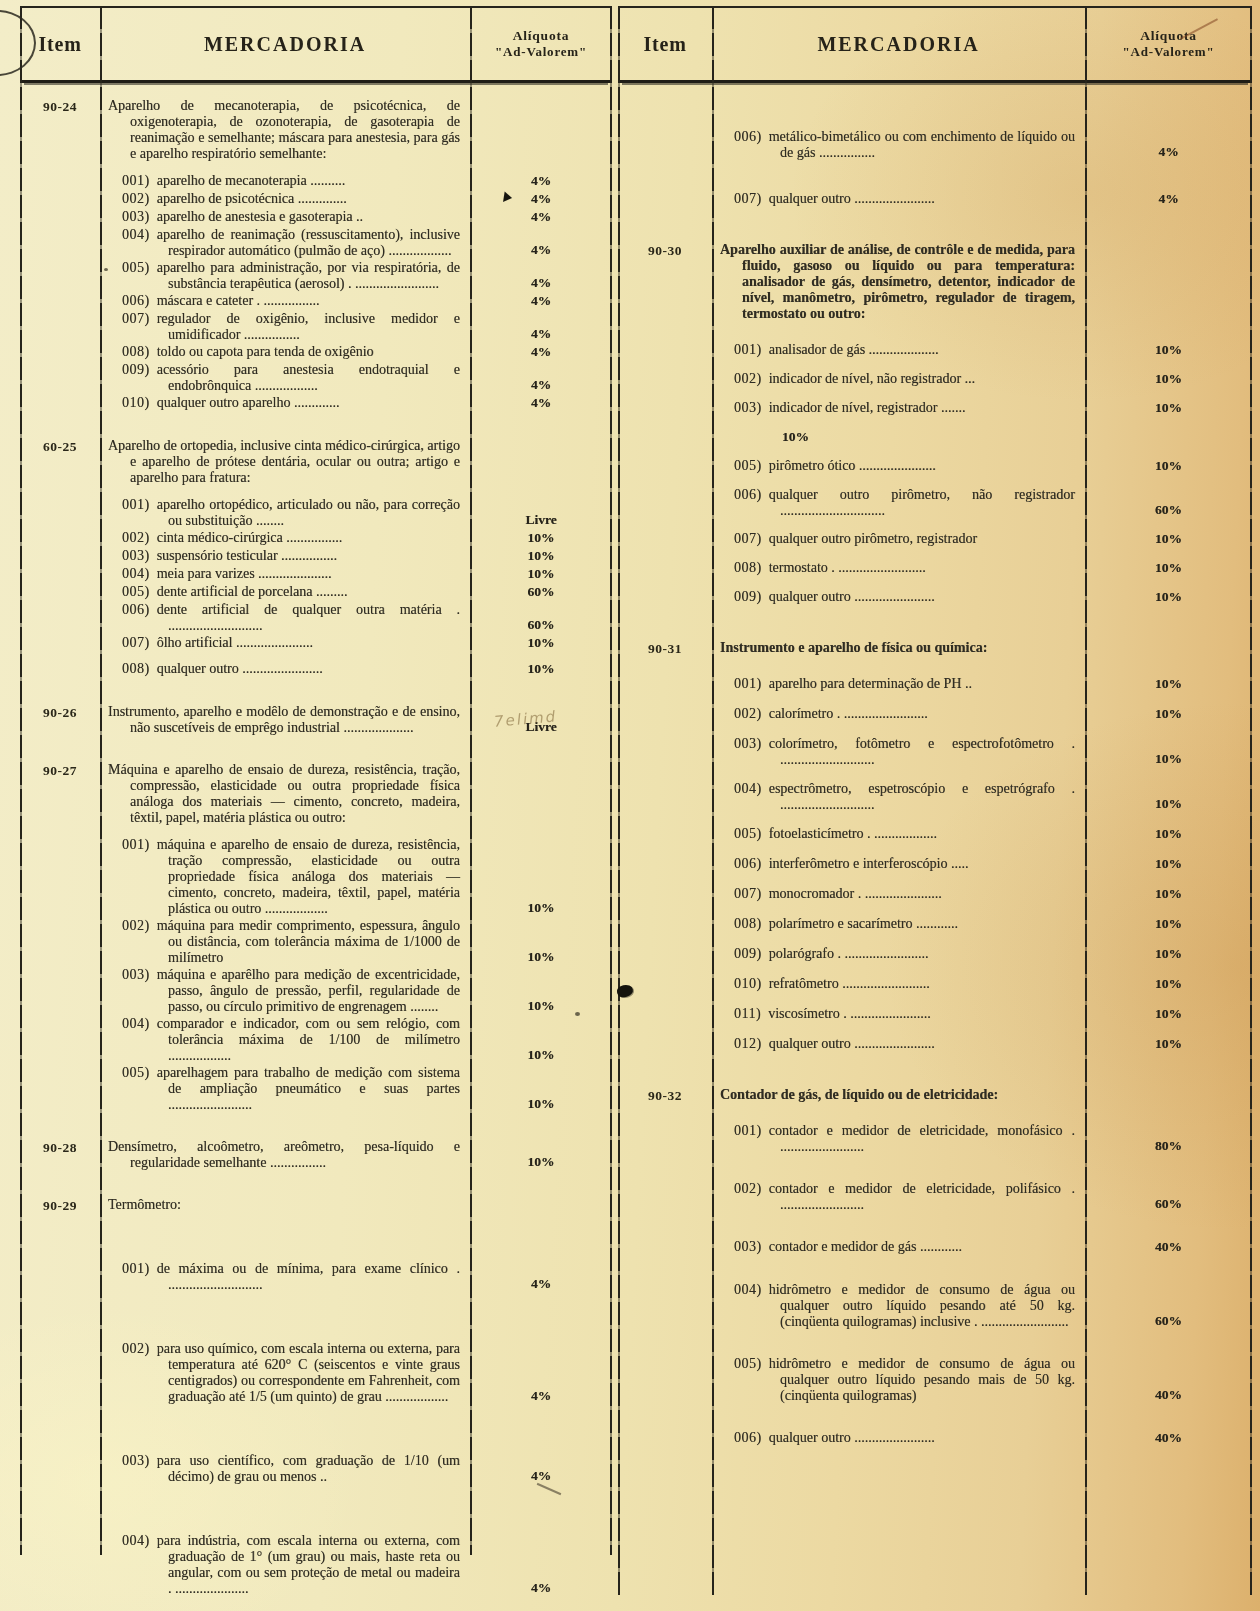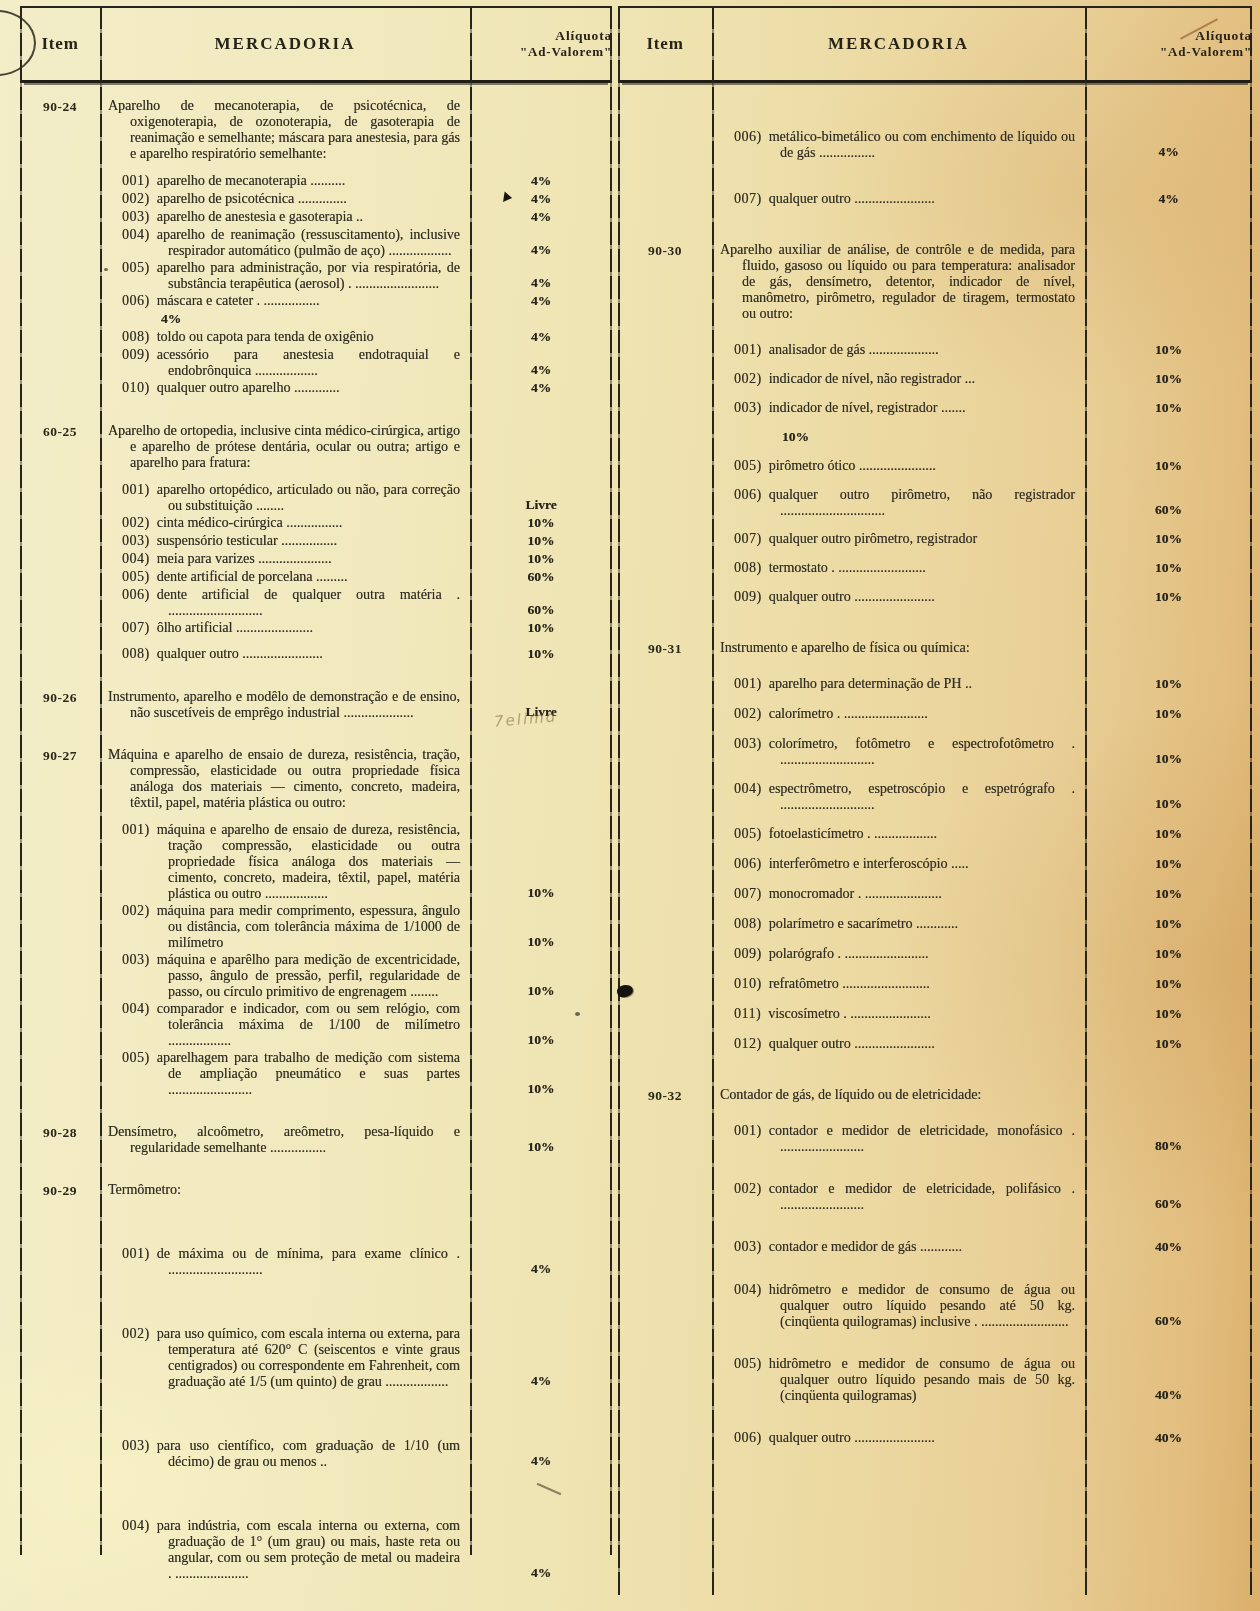--- a/index.html
+++ b/index.html
@@ -17,23 +17,23 @@
   .panel-left{left:20px;width:592px;height:1549px;--itemw:80px;--ratew:142px;}
   .panel-right{left:618px;width:634px;height:1589px;--itemw:94px;--ratew:167px;}
 
   .phead{
     display:grid;grid-template-columns:var(--itemw) 1fr var(--ratew);
     align-items:center;height:72px;
     border-top:2px solid #26241c;
     border-bottom:3px solid #1f1d16;
     box-shadow:0 6px 0 -4px rgba(31,29,22,.55);
   }
-  .ph-cell{text-align:center;font-weight:700;letter-spacing:.8px;font-size:17px;color:#262319;}
+  .ph-cell{text-align:center;font-weight:700;letter-spacing:.8px;font-size:20px;color:#262319;}
   .ph-merc{letter-spacing:2px;text-align:center;}
-  .ph-aliq{font-size:13.5px;line-height:16px;text-align:right;}
+  .ph-aliq{font-size:13.5px;line-height:16px;}
   .ph-aliq .q{font-size:13px;}
 
   .vline{position:absolute;top:0;bottom:0;width:2px;
     background-image:repeating-linear-gradient(180deg,#26241b 0 23px,rgba(38,36,27,.45) 23px 27px);}
   .v-left{left:0;}
   .v-right{right:0;}
   .v-item{left:var(--itemw);}
   .v-rate{left:calc(100% - var(--ratew));}
 
   .pbody{position:relative;padding-top:15px;}
@@ -59,21 +59,21 @@
   .rate{
     flex:0 0 var(--ratew);display:flex;align-items:flex-end;justify-content:center;
     font-weight:700;font-size:13.5px;padding-bottom:1px;color:#26231a;
     text-shadow:.3px .3px 0 rgba(38,35,26,.5);
   }
   .panel-left .heading-row{margin-bottom:11px;}
   .panel-left .sub-row{margin-bottom:1px;}
   .panel-left .entry:last-child .sub-row{margin-bottom:12px;margin-top:48px;}
   .panel-left .entry:nth-child(2) .sub-row:nth-child(2){margin-bottom:9px;}
   .panel-left .entry:nth-child(2) .sub-row:last-child{margin-top:9px;}
-  .panel-right .heading-row{margin-bottom:20px;}
+  .panel-right .heading-row{margin-bottom:20px;font-weight:bold;}
   .panel-right .sub-row{margin-bottom:12px;}
   .panel-right .entry:first-child .sub-row{margin-bottom:30px;font-family:Liberation Serif, serif;}
   .panel-right .entry:nth-child(3) .sub-row{margin-bottom:13px;}
   .panel-right .entry:last-child .heading-row{}
   .panel-right .entry:last-child .sub-row{margin-bottom:26px;}
 
   
   .stamp-arc{position:absolute;left:-42px;top:10px;width:74px;height:62px;
     border:2.5px solid rgba(42,40,30,.85);border-radius:50%;}
   .cursor-mark{position:absolute;left:504px;top:190px;font-size:11px;color:#17160f;
@@ -129,20 +129,21 @@
         </div>
         <div class="row sub-row">
           <div class="txt sub"><span class="sub-num">005)</span>aparelho para administração, por via respiratória, de substância terapêutica (aerosol) . ........................</div>
           <div class="rate">4%</div>
         </div>
         <div class="row sub-row">
           <div class="txt sub"><span class="sub-num">006)</span>máscara e cateter . ................</div>
           <div class="rate">4%</div>
         </div>
         <div class="row sub-row">
+          <div class="txt sub"><span class="sub-num">007)</span>regulador de oxigênio, inclusive medidor e umidificador ................</div>
           <div class="rate">4%</div>
         </div>
         <div class="row sub-row">
           <div class="txt sub"><span class="sub-num">008)</span>toldo ou capota para tenda de oxigênio</div>
           <div class="rate">4%</div>
         </div>
         <div class="row sub-row">
           <div class="txt sub"><span class="sub-num">009)</span>acessório para anestesia endotraquial e endobrônquica ..................</div>
           <div class="rate">4%</div>
         </div>

